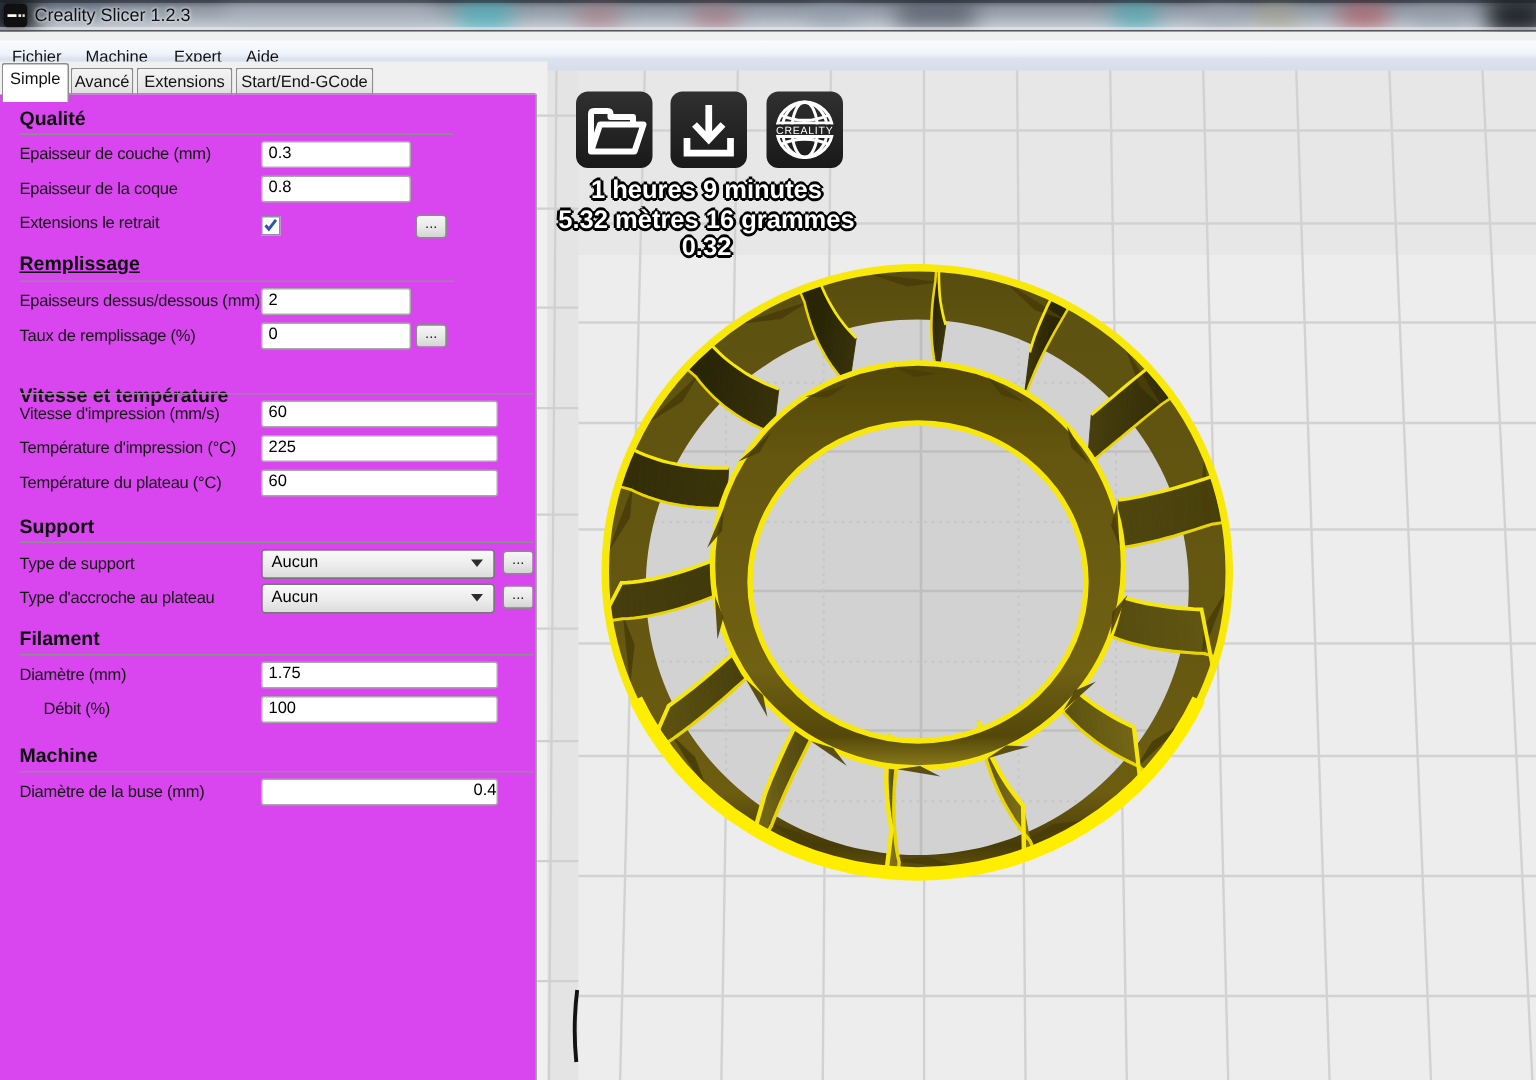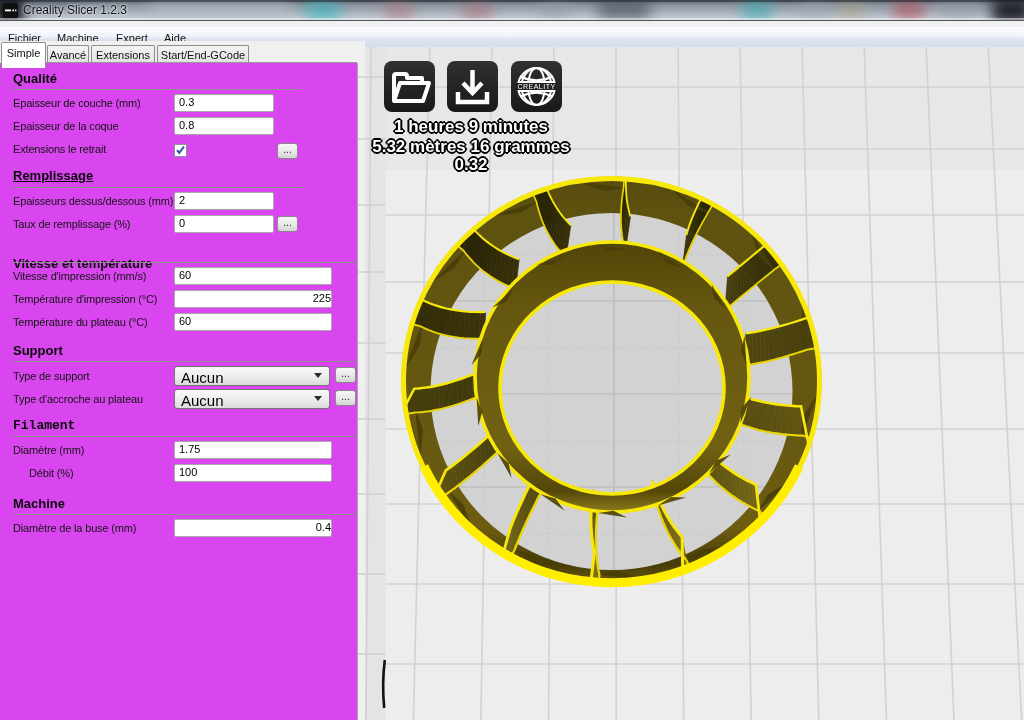--- a/index.html
+++ b/index.html
@@ -32,21 +32,21 @@
   #tab-simple{left:1px;top:1px;width:43px;height:21px;background:#fff;z-index:3;padding-top:4px;}
 
   
   #panel{left:0;top:63px;width:357px;height:657px;background:#d946ef;border-right:1px solid #a8a8a8;font-size:11px;color:#141414;}
   .hdr{position:absolute;left:13px;font-size:13px;font-weight:bold;color:#0a0a0a;}
   .rule{position:absolute;left:13px;height:1px;background:#8f8f8f;}
   .lbl{position:absolute;left:13px;color:#141414;letter-spacing:-0.16px;}
   .inp{position:absolute;left:174px;height:15px;border:1px solid #a9a9a9;border-radius:2px;
        background:#fff;font-size:11px;padding:1px 0 0 4px;color:#000;}
   .combo{position:absolute;left:174px;width:148px;height:16px;border:1px solid #767676;border-radius:3px;
-       background:linear-gradient(180deg,#f9f9f9,#ececec 55%,#dcdcdc);font-size:15px;padding:2px 0 0 6px;color:#000;}
+       background:linear-gradient(180deg,#f9f9f9,#ececec 55%,#dcdcdc);font-size:11px;padding:2px 0 0 6px;color:#000;}
   .combo:after{content:"";position:absolute;right:7px;top:6px;border:4px solid transparent;border-top:5px solid #2c2c2c;}
   .dots{position:absolute;width:19px;height:14px;border:1px solid #8a8a8a;border-radius:3px;
        background:linear-gradient(180deg,#f6f6f6,#e8e8e8 55%,#d4d4d4);
        font-size:10px;text-align:center;line-height:11px;color:#222;}
   .chk{position:absolute;left:174px;width:11px;height:11px;border:1px solid #8a939e;background:#fff;}
 
   
   #view{left:357px;top:41px;width:667px;height:679px;}
   .icnbtn{position:absolute;width:51px;height:51px;border-radius:8px;
      background:linear-gradient(180deg,#303030,#191919);}
@@ -508,34 +508,34 @@
   <div class="inp" style="top:129px;width:94px;">2</div>
   <div class="lbl" style="top:155px;">Taux de remplissage (%)</div>
   <div class="inp" style="top:152px;width:94px;">0</div>
   <div class="dots" style="left:277px;top:153px;">...</div>
 
   <div class="hdr" style="top:180px;margin-top:13px;">Vitesse et température</div>
   <div class="rule" style="top:199px;width:343px;"></div>
   <div class="lbl" style="top:207px;">Vitesse d'impression (mm/s)</div>
   <div class="inp" style="top:204px;width:152px;">60</div>
   <div class="lbl" style="top:230px;">Température d'impression (°C)</div>
-  <div class="inp" style="top:227px;width:152px;text-align:right;">225</div>
+  <div class="inp" style="top:227px;width:152px;">225</div>
   <div class="lbl" style="top:253px;">Température du plateau (°C)</div>
   <div class="inp" style="top:250px;width:152px;">60</div>
 
   <div class="hdr" style="top:280px;">Support</div>
   <div class="rule" style="top:298px;width:343px;"></div>
   <div class="lbl" style="top:307px;">Type de support</div>
   <div class="combo" style="top:303px;">Aucun</div>
   <div class="dots" style="left:335px;top:304px;">...</div>
   <div class="lbl" style="top:330px;">Type d'accroche au plateau</div>
   <div class="combo" style="top:326px;">Aucun</div>
   <div class="dots" style="left:335px;top:327px;">...</div>
 
-  <div class="hdr" style="top:355px;font-family:Liberation Mono, monospace;">Filament</div>
+  <div class="hdr" style="top:355px;">Filament</div>
   <div class="rule" style="top:373px;width:343px;"></div>
   <div class="lbl" style="top:381px;">Diamètre (mm)</div>
   <div class="inp" style="top:378px;width:152px;">1.75</div>
   <div class="lbl" style="top:404px;padding-left:16px;">Débit (%)</div>
   <div class="inp" style="top:401px;width:152px;">100</div>
 
   <div class="hdr" style="top:433px;">Machine</div>
   <div class="rule" style="top:451px;width:343px;"></div>
   <div class="lbl" style="top:459px;">Diamètre de la buse (mm)</div>
   <div class="inp" style="top:456px;width:152px;text-align:right;">0.4</div>

